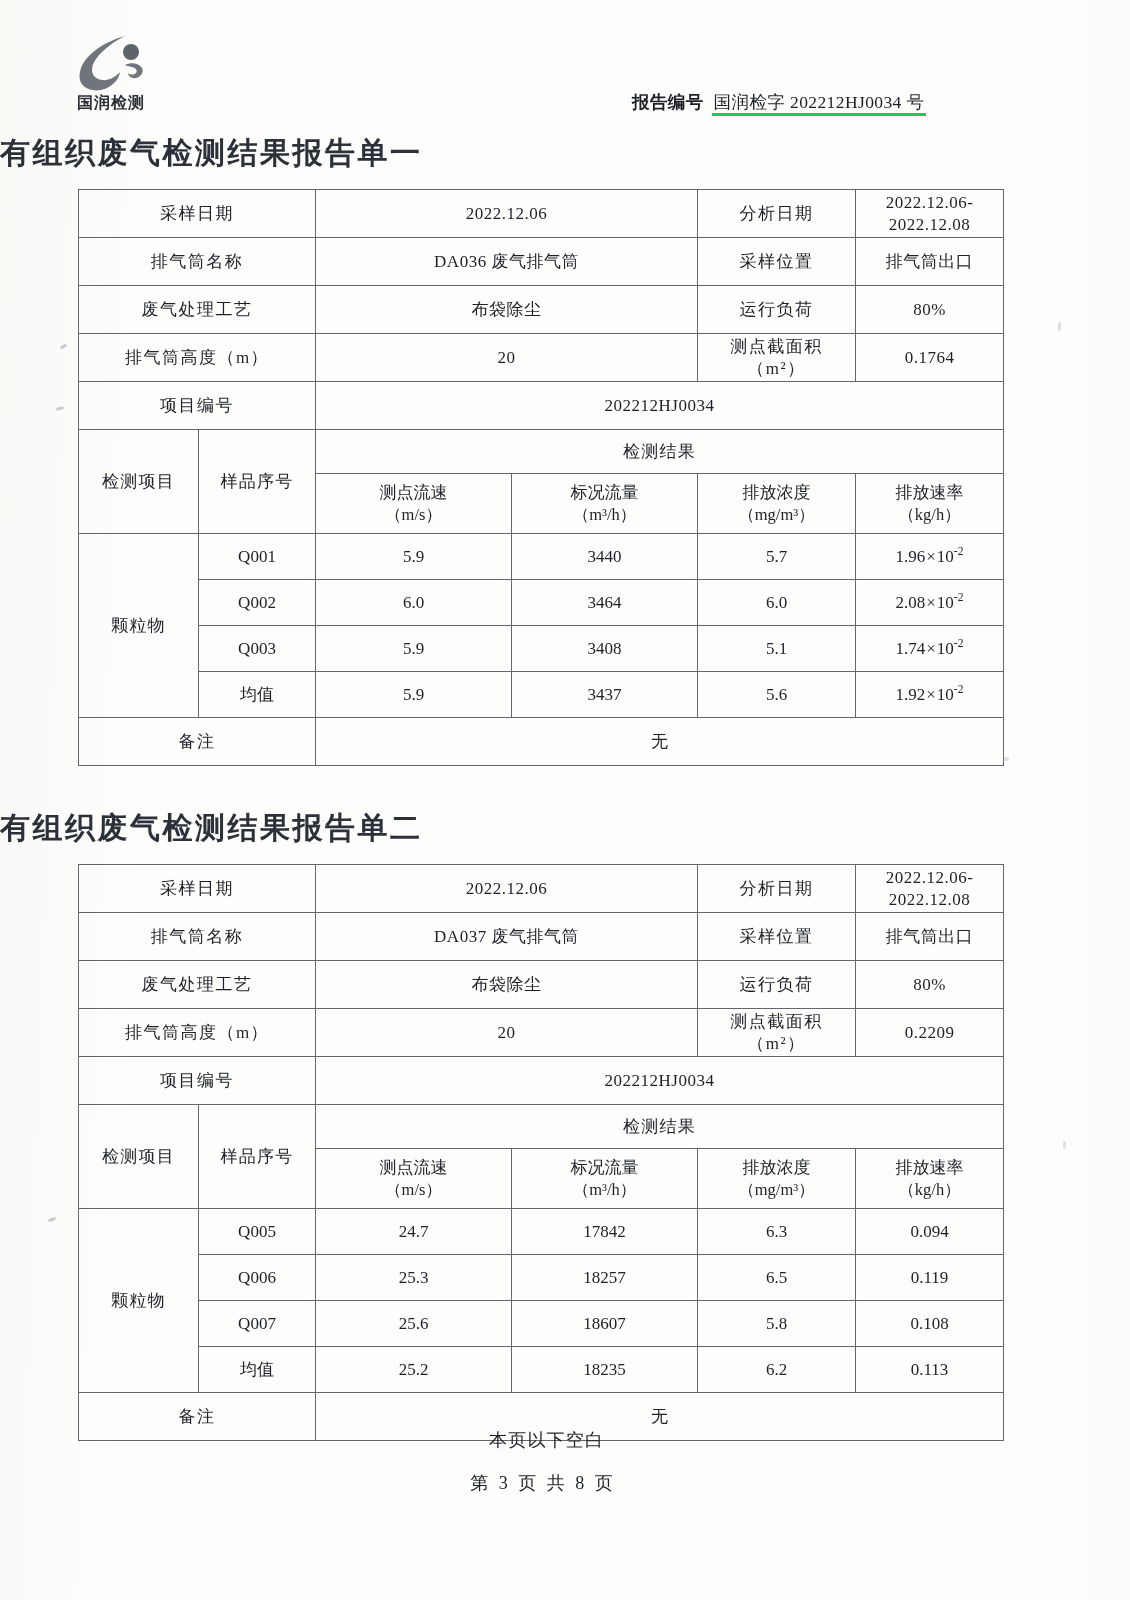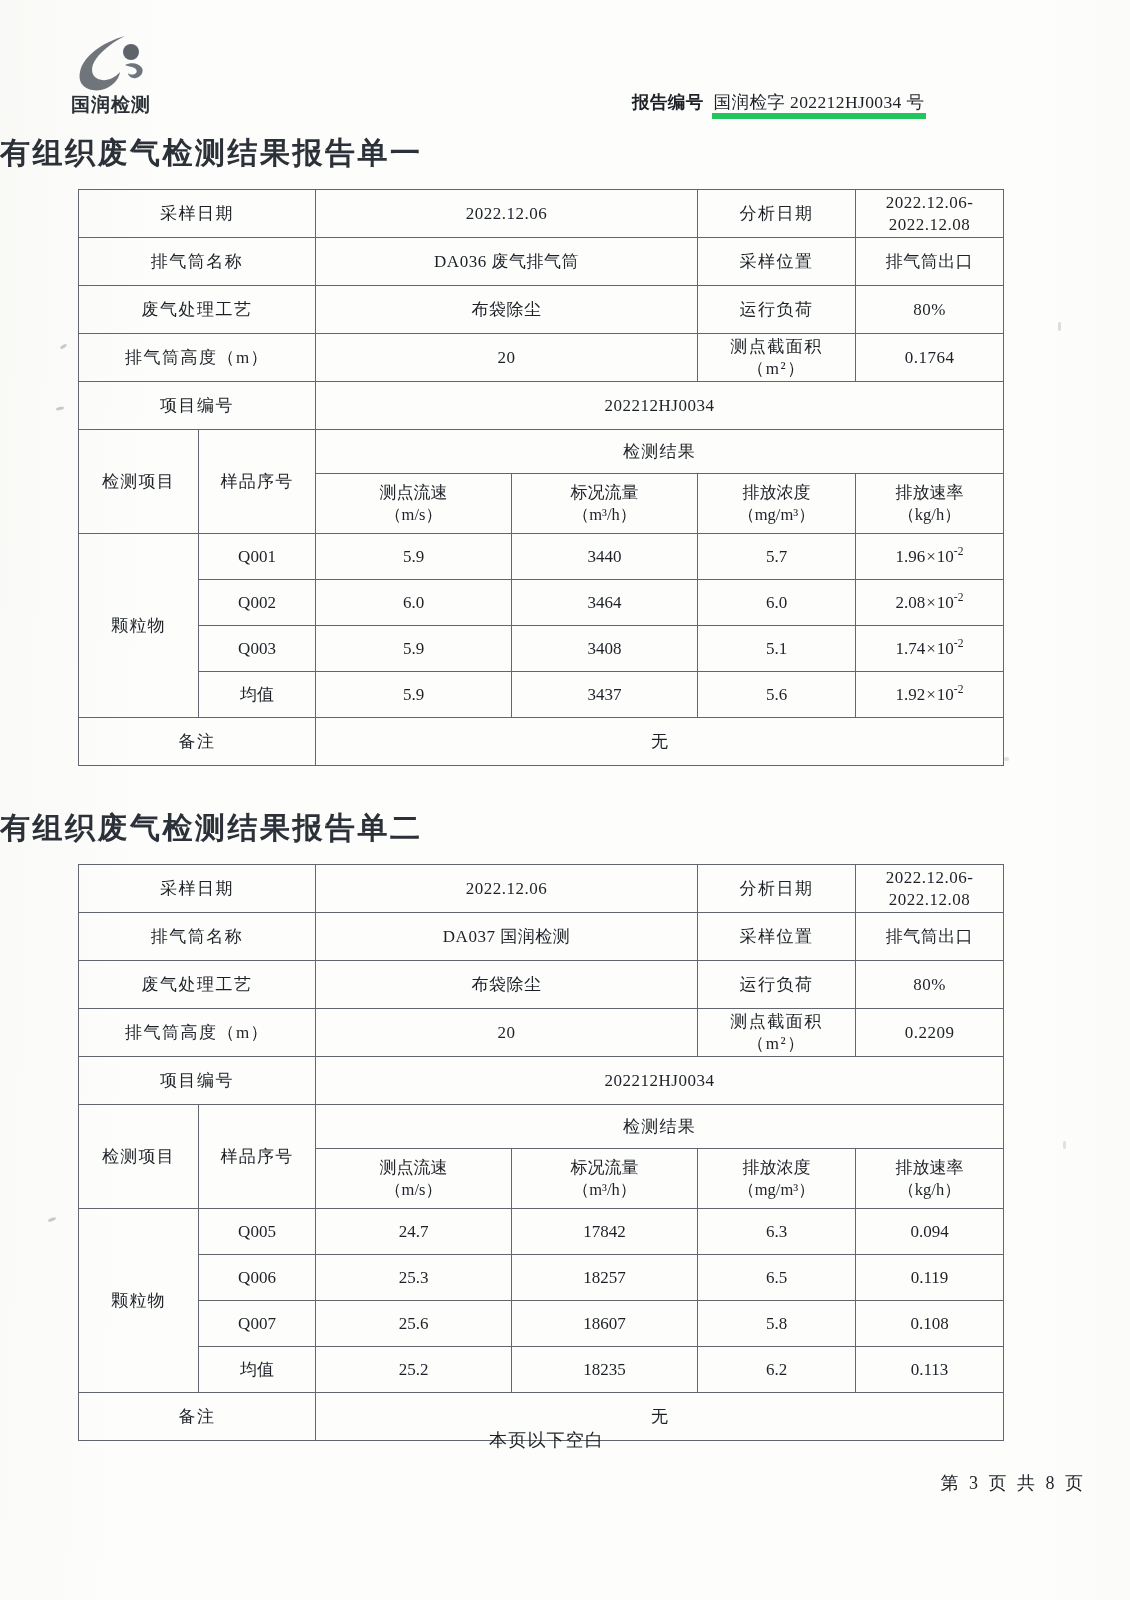--- a/index.html
+++ b/index.html
@@ -46,37 +46,37 @@
   }
   .logo-mark {
     width: 96px;
     height: 62px;
     margin: 0 auto;
     display: block;
   }
   .logo-text {
     font-family: "Liberation Sans", "DejaVu Sans", sans-serif;
     font-weight: bold;
-    font-size: 19px;
+    font-size: 16px;
     letter-spacing: 1px;
     color: #2b2f36;
     margin-top: 1px;
     line-height: 1.05;
   }
   .report-no {
     position: absolute;
     left: 632px;
     top: 90px;
     font-size: 17.5px;
     white-space: nowrap;
     letter-spacing: 0.4px;
   }
   .report-no .lbl { margin-right: 8px; font-weight: bold; }
   .report-no .val {
-    border-bottom: 6px solid #22c55e;
+    border-bottom: 3px solid #22c55e;
     padding: 0 2px 1px 2px;
   }
 
   
   .doc-title {
     position: absolute;
     left: 0; right: 0;
     text-align: left;
     font-family: "Liberation Serif", "DejaVu Serif", serif;
     font-weight: bold;
@@ -127,21 +127,21 @@
     position: absolute;
     top: 1428px;
     left: 489px;
     font-size: 18px;
     letter-spacing: 1.2px;
   }
   .page-no {
     position: absolute;
     top: 1471px;
     left: 0; right: 0;
-    text-align: right;
+    text-align: center;
     padding-right: 44px;
     font-size: 18px;
     letter-spacing: 3px;
   }
   .page-no span { letter-spacing: 3px; }
 
   
   .speck {
     position: absolute;
     background: #9aa0a6;
@@ -286,21 +286,21 @@
     </colgroup>
     <tbody>
       <tr class="tall">
         <td colspan="2" class="cell-label">采样日期</td>
         <td colspan="2" class="cell-val">2022.12.06</td>
         <td class="cell-label">分析日期</td>
         <td class="cell-val">2022.12.06-2022.12.08</td>
       </tr>
       <tr class="tall">
         <td colspan="2" class="cell-label">排气筒名称</td>
-        <td colspan="2" class="cell-val">DA037 国润检测</td>
+        <td colspan="2" class="cell-val">DA037 废气排气筒</td>
         <td class="cell-label">采样位置</td>
         <td class="cell-val">排气筒出口</td>
       </tr>
       <tr class="tall">
         <td colspan="2" class="cell-label">废气处理工艺</td>
         <td colspan="2" class="cell-val">布袋除尘</td>
         <td class="cell-label">运行负荷</td>
         <td class="cell-val">80%</td>
       </tr>
       <tr class="tall">

